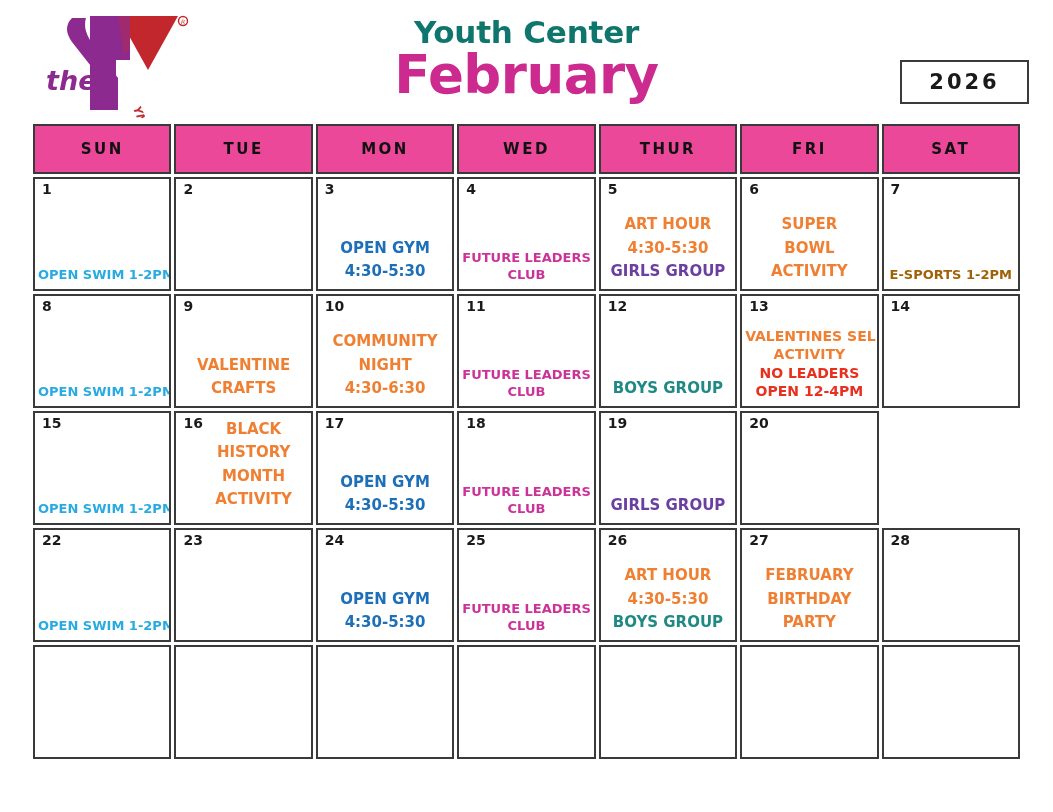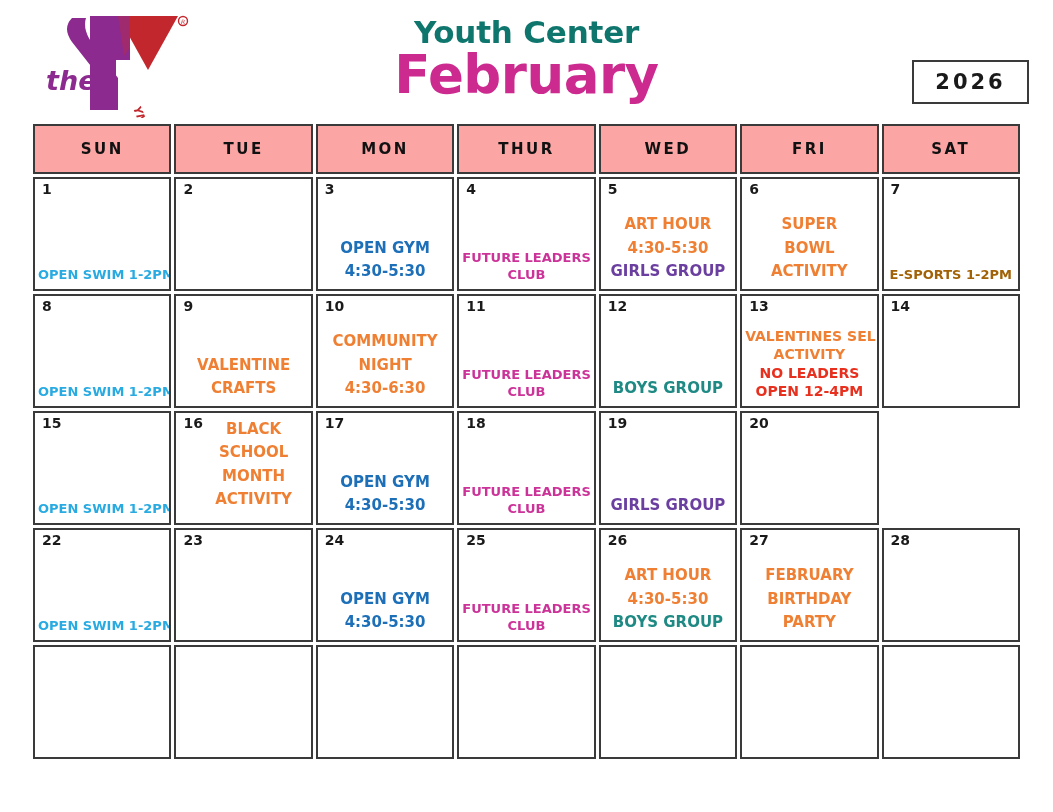--- a/index.html
+++ b/index.html
@@ -63,21 +63,21 @@
     color: #cc2a8f;
     letter-spacing: -0.5px;
     line-height: 1.05;
     margin-top: -2px;
   }
 
   .year-box {
     position: absolute;
     right: 24px;
     top: 60px;
-    width: 117px;
+    width: 129px;
     height: 44px;
     border: 2px solid #3a3a3a;
     display: flex;
     align-items: center;
     justify-content: center;
     background: #ffffff;
   }
 
   .year-text {
     font-family: "DejaVu Sans", sans-serif;
@@ -97,21 +97,21 @@
 
   .grid-row {
     display: grid;
     grid-template-columns: repeat(7, 1fr);
     gap: 3px;
     margin-bottom: 3px;
   }
 
   .dow-cell {
     height: 50px;
-    background: #fca5a5;
+    background: #ec4899;
     border: 2px solid #3a3a3a;
     display: flex;
     align-items: center;
     justify-content: center;
   }
 
   .dow-label {
     font-family: "DejaVu Sans", sans-serif;
     font-size: 15px;
     font-weight: bold;
@@ -220,24 +220,24 @@
         <div class="dow-cell">
           <span class="dow-label">SUN</span>
         </div>
         <div class="dow-cell">
           <span class="dow-label">TUE</span>
         </div>
         <div class="dow-cell">
           <span class="dow-label">MON</span>
         </div>
         <div class="dow-cell">
+          <span class="dow-label">WED</span>
+        </div>
+        <div class="dow-cell">
           <span class="dow-label">THUR</span>
-        </div>
-        <div class="dow-cell">
-          <span class="dow-label">WED</span>
         </div>
         <div class="dow-cell">
           <span class="dow-label">FRI</span>
         </div>
         <div class="dow-cell">
           <span class="dow-label">SAT</span>
         </div>
       </div>
     <div id="weeks-container">
         <div class="grid-row">
@@ -341,21 +341,21 @@
           <div class="day-cell">
             <div class="day-num">15</div>
             <div class="events">
               <div class="ev sm c-cyan">OPEN SWIM 1-2PM</div>
             </div>
           </div>
           <div class="day-cell">
             <div class="day-num">16</div>
             <div class="events top-aligned">
               <div class="ev c-orange">BLACK</div>
-              <div class="ev c-orange">SCHOOL</div>
+              <div class="ev c-orange">HISTORY</div>
               <div class="ev c-orange">MONTH</div>
               <div class="ev c-orange">ACTIVITY</div>
             </div>
           </div>
           <div class="day-cell">
             <div class="day-num">17</div>
             <div class="events">
               <div class="ev c-blue">OPEN GYM</div>
               <div class="ev c-blue">4:30-5:30</div>
             </div>

